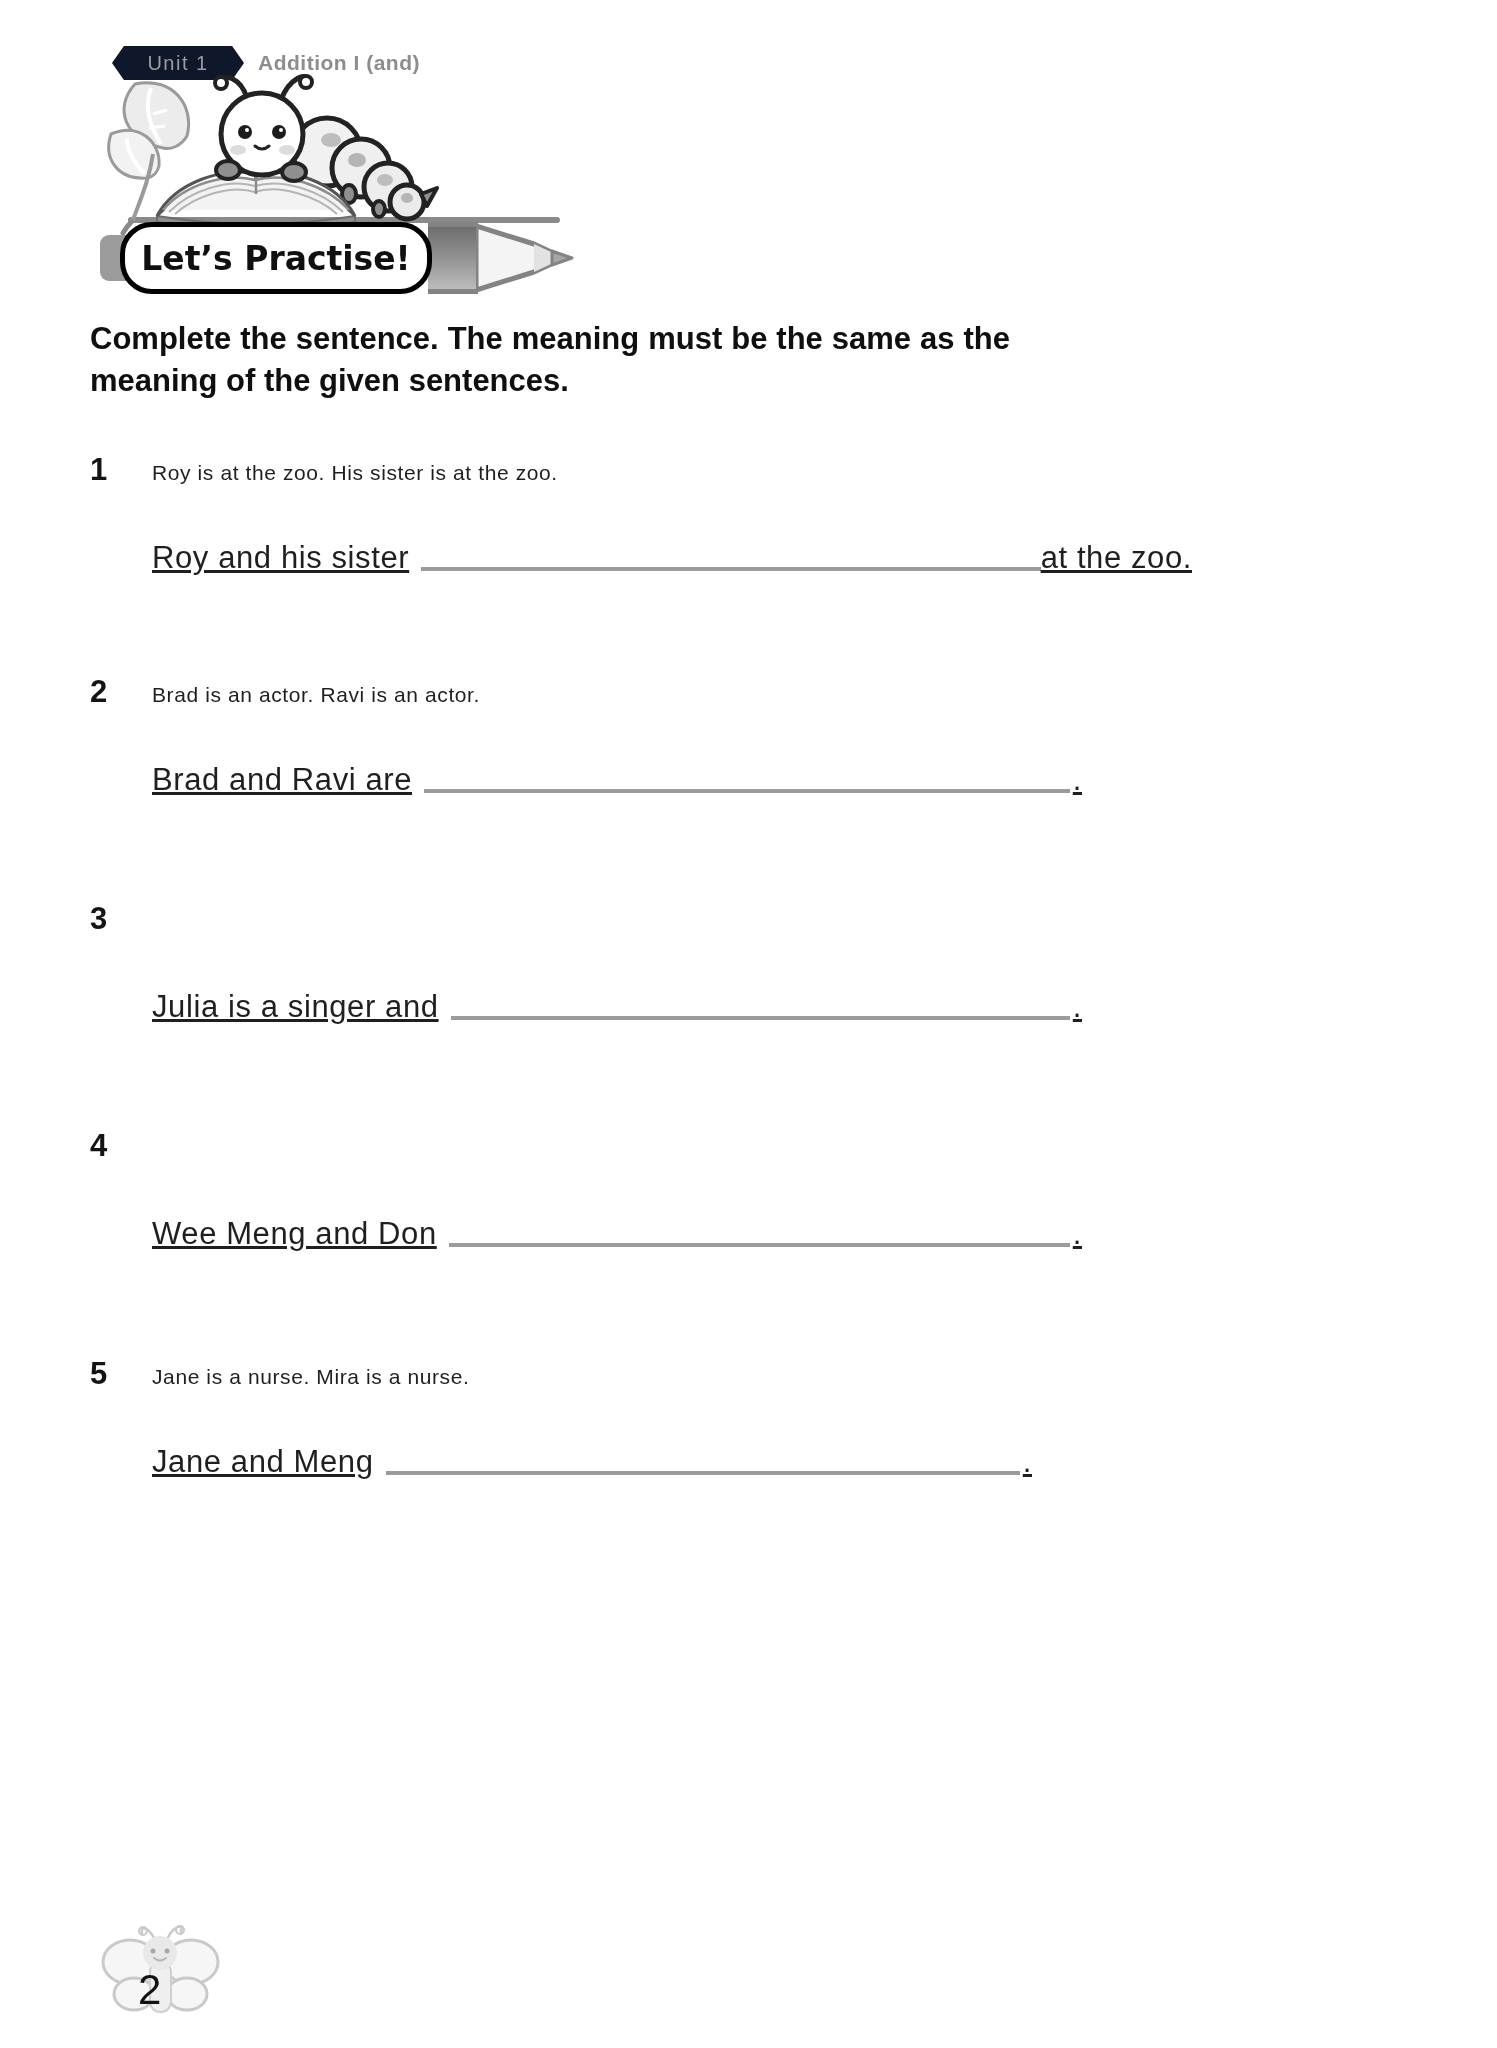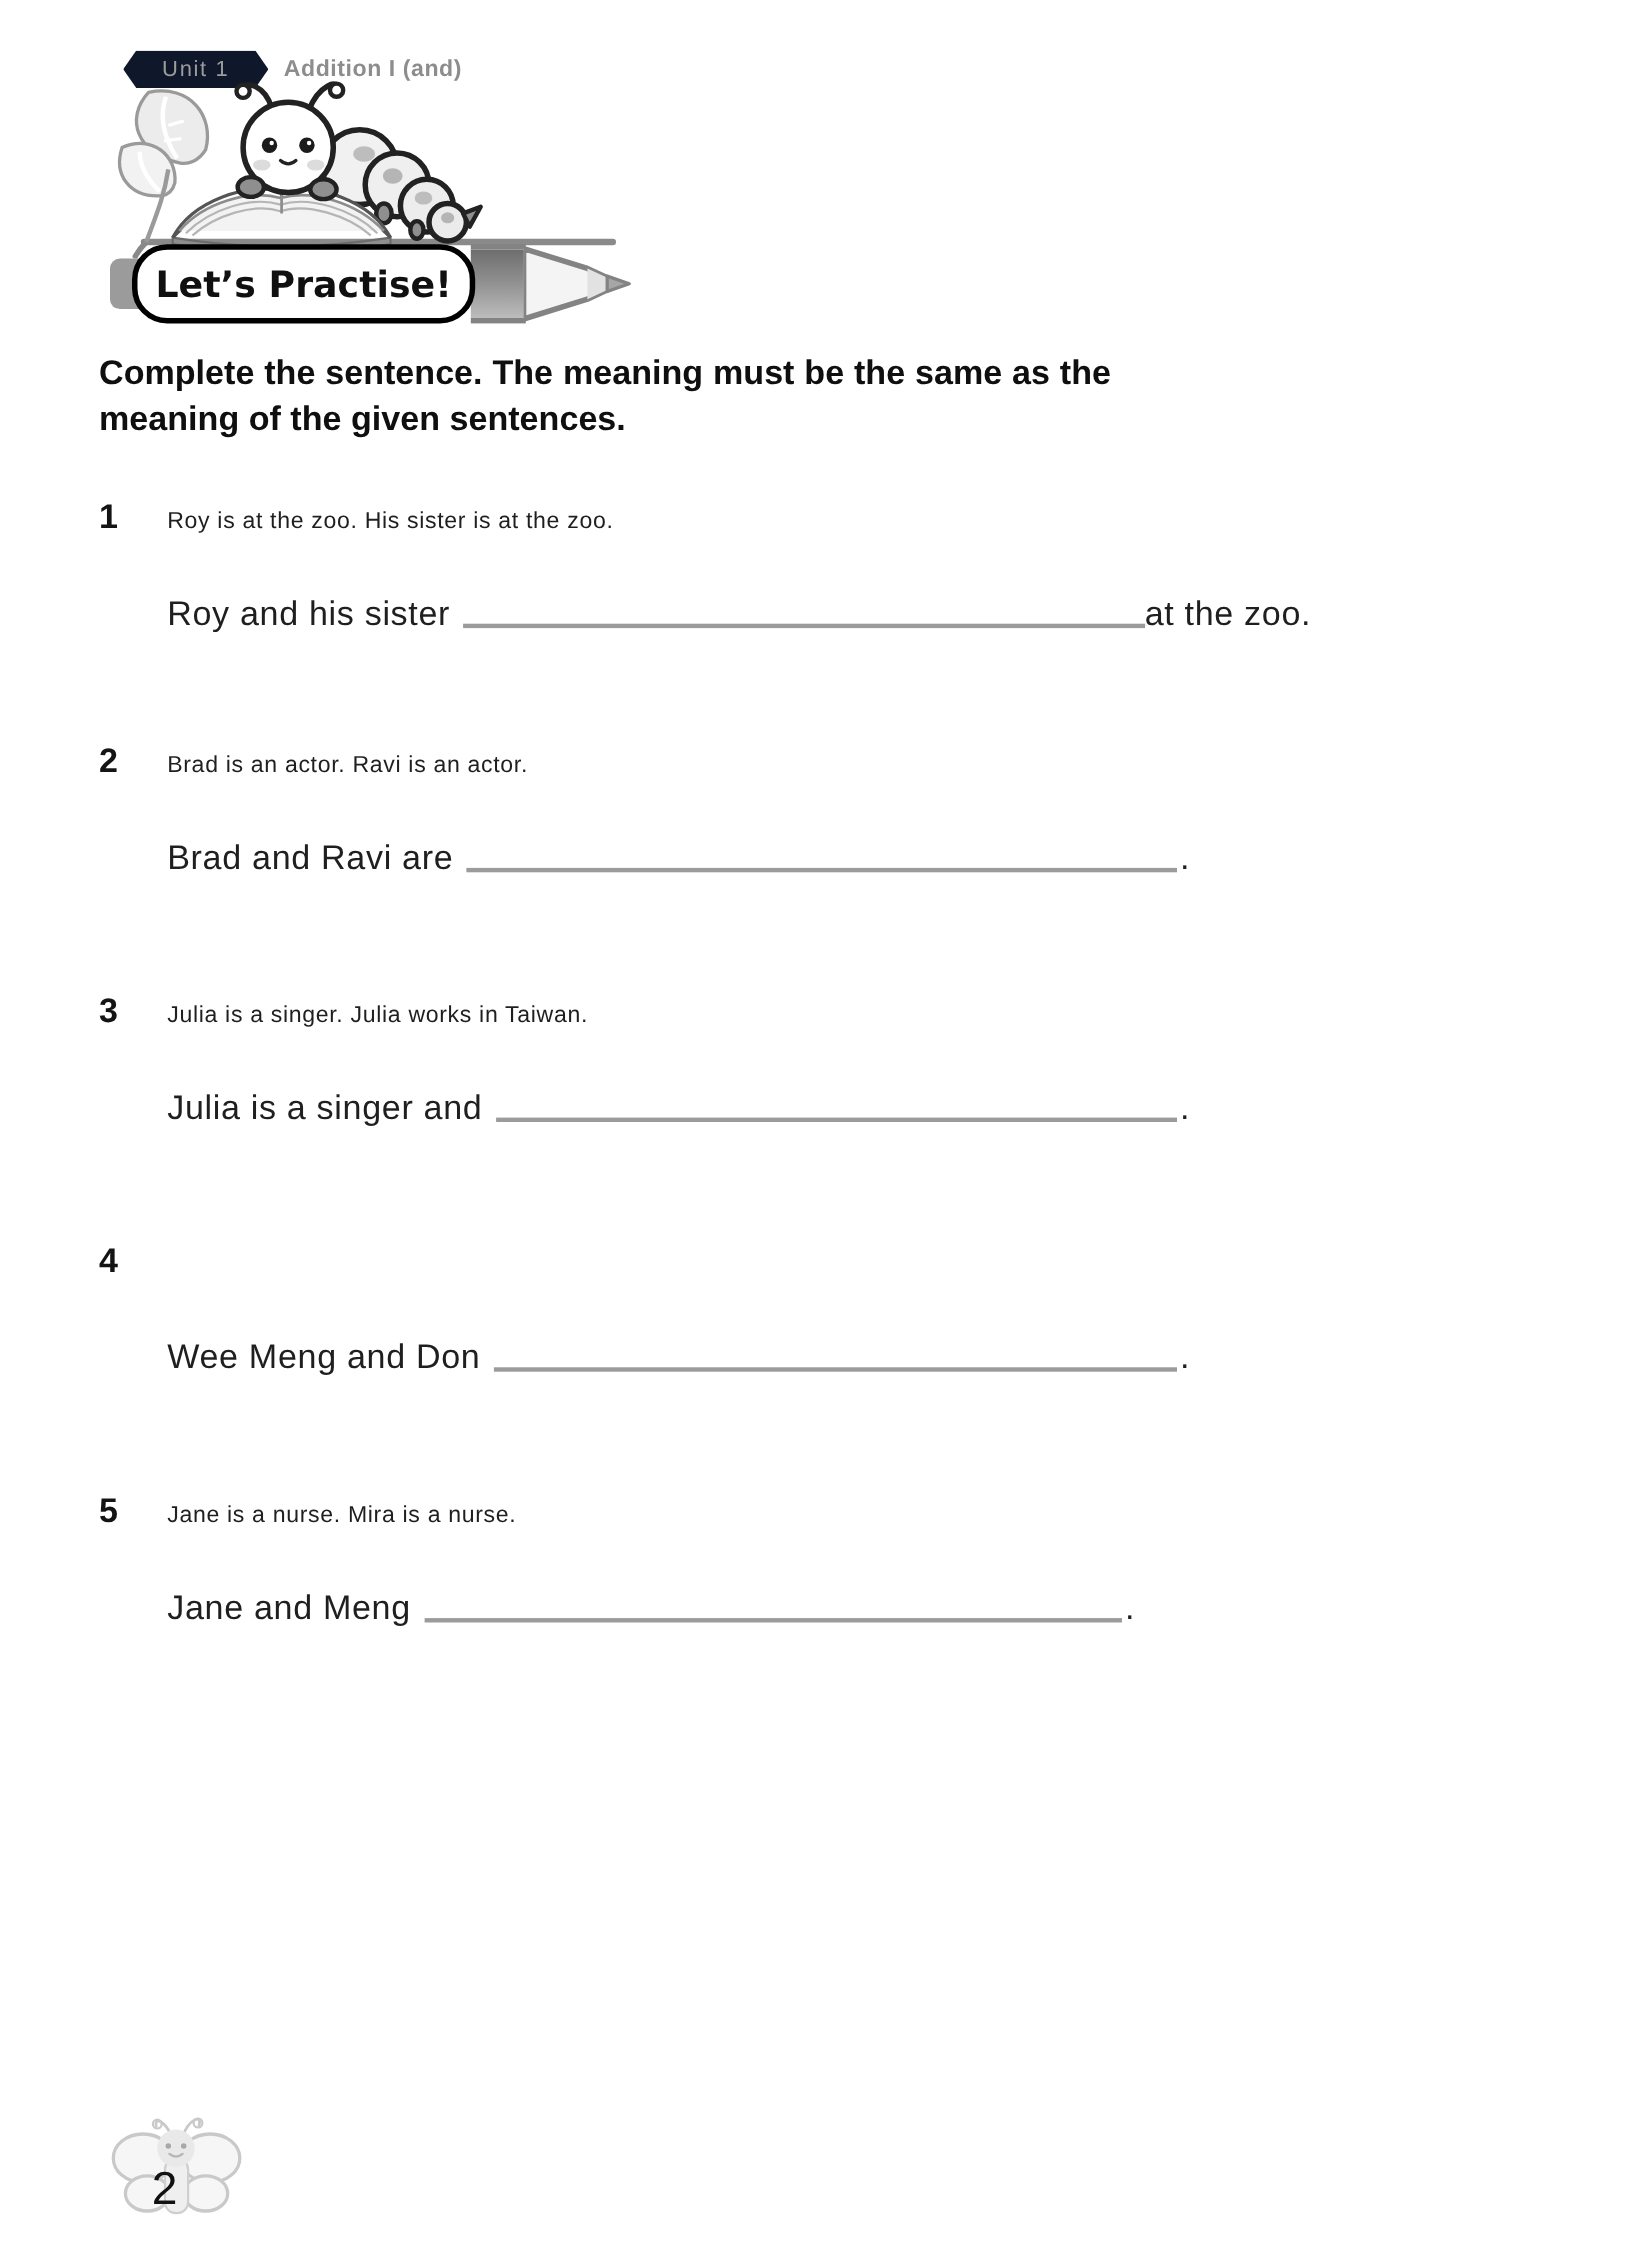--- a/index.html
+++ b/index.html
@@ -57,21 +57,21 @@
   .question{position:absolute;left:90px;width:1180px;}
   .q1{top:452px}.q2{top:674px}.q3{top:901px}.q4{top:1128px}.q5{top:1356px}
   .prompt-row{display:flex;align-items:baseline;}
   .qnum{flex:0 0 62px;width:62px;font-size:31px;font-weight:bold;color:#141414;}
   .prompt{font-size:21px;color:#1f1f1f;letter-spacing:.6px;white-space:nowrap;}
   .answer-row{display:flex;align-items:flex-end;margin-left:62px;margin-top:52px;}
   .q1 .answer-row{width:1040px}
   .q2 .answer-row,.q3 .answer-row,.q4 .answer-row{width:930px}
   .q5 .answer-row{width:880px}
   .answer-prefix,.answer-suffix{
-    font-size:31px;color:#1f1f1f;letter-spacing:.6px;white-space:nowrap;
+    font-size:31px;color:#1f1f1f;letter-spacing:.6px;white-space:nowrap;text-decoration:underline;
   }
   .blank{
     flex:1 1 auto;height:0;border-bottom:4px solid #9b9b9b;
     margin:0 0 5px 12px;align-self:flex-end;
   }
   .answer-suffix{margin-left:0;}
   .q2 .answer-suffix,.q3 .answer-suffix,.q4 .answer-suffix,.q5 .answer-suffix{margin-left:3px;}
 
   
   .butterfly{position:absolute;left:98px;top:1920px;}
@@ -180,21 +180,20 @@
     <div class="answer-row">
       <span class="answer-prefix">Brad and Ravi are</span>
       <span class="blank"></span>
       <span class="answer-suffix">.</span>
     </div>
   </div>
 
   <div class="question q3">
     <div class="prompt-row">
       <span class="qnum">3</span>
-      <span class="prompt">Julia is a singer. Julia works in Taiwan.</span>
     </div>
     <div class="answer-row">
       <span class="answer-prefix">Julia is a singer and</span>
       <span class="blank"></span>
       <span class="answer-suffix">.</span>
     </div>
   </div>
 
   <div class="question q4">
     <div class="prompt-row">

